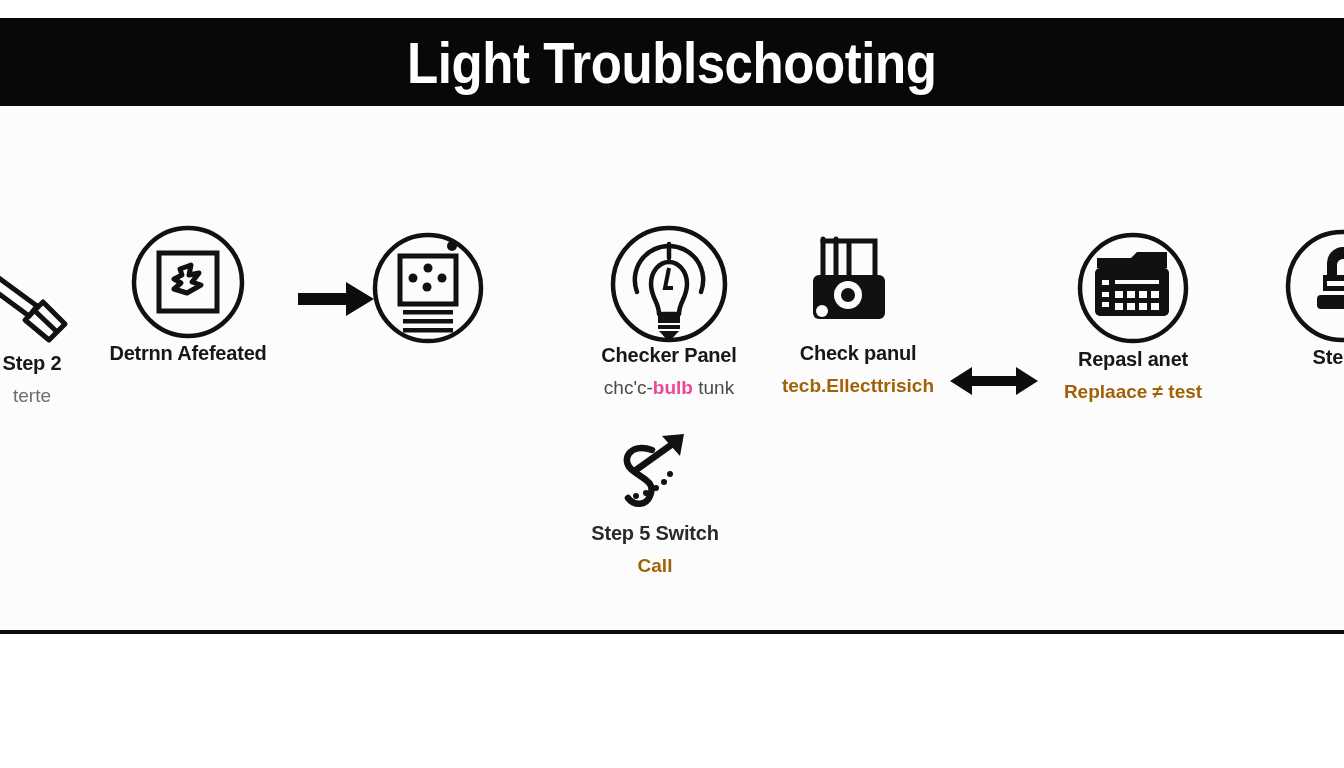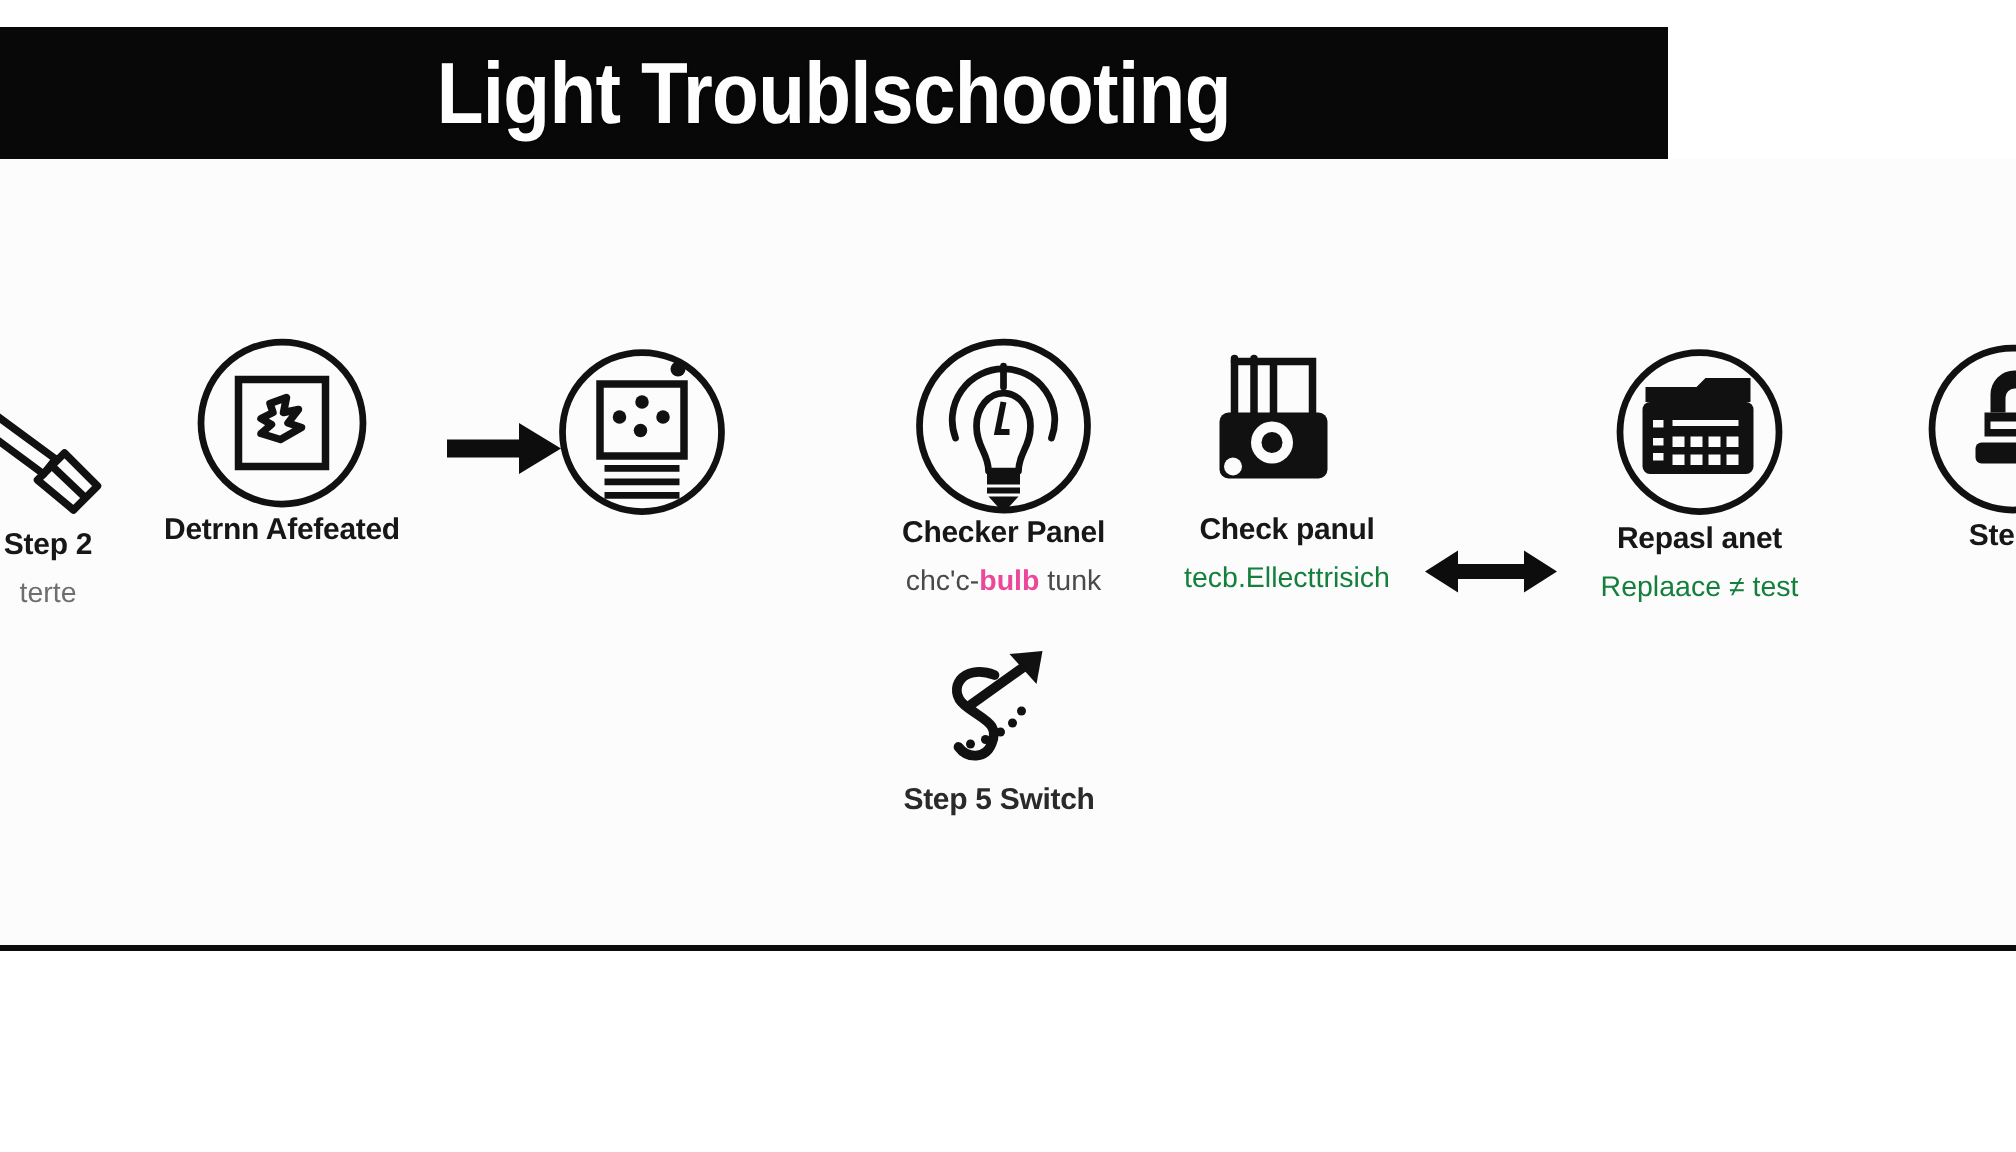--- a/index.html
+++ b/index.html
@@ -19,21 +19,21 @@
     left: 0; top: 0;
     width: 1344px;
     height: 768px;
     background: #ffffff;
   }
   
   .banner {
     position: absolute;
     left: 0;
     top: 18px;
-    width: 1112px;
+    width: 1344px;
     height: 88px;
     background: #080808;
     display: flex;
     align-items: center;
     justify-content: center;
   }
   .banner-title {
     color: #fefefe;
     font-family: "Liberation Sans Narrow", "Liberation Sans", sans-serif;
     font-weight: 700;
@@ -87,22 +87,22 @@
   }
   .node .node-sub {
     font-size: 19px;
     font-weight: 400;
     color: #4a4a4a;
     line-height: 1.3;
     margin-top: 9px;
     white-space: nowrap;
   }
   .node .node-sub.b {
-    font-weight: 400;
-    color: #15803d;
+    font-weight: 700;
+    color: #a16207;
   }
   .node .node-sub .strong { font-weight: 700; color: #ec4899; }
   .node .node-sub.faint { color: #6e6e6e; font-weight: 400; }
 
   
   .arrow {
     position: absolute;
   }
   
   .circ { display: block; }
@@ -244,33 +244,34 @@
         <circle cx="59" cy="59" r="54" fill="none" stroke="#111" stroke-width="4.5"></circle>
         <path d="M44 36 A16 16 0 0 1 76 36 L76 48 L66 48 L66 38 A6 6 0 0 0 54 38 L54 48 L44 48 Z" fill="#111"></path>
         <rect x="40" y="48" width="40" height="16" fill="#111"></rect>
         <rect x="34" y="68" width="52" height="14" rx="4" fill="#111"></rect>
         <rect x="44" y="54" width="32" height="5" fill="#fcfcfc"></rect>
       </svg>
     </div>
     <div class="node-label">Step 1</div>
   </div>
 
-  <div class="node" style="left:546px; top:430px;">
+  <div class="node" style="left:535px; top:430px;">
     <div class="icon-wrap" style="height:92px;">
       <svg width="110" height="92" viewBox="0 0 110 92">
         <path d="M52 20 C30 12 20 30 32 40 C44 50 56 52 50 66 C46 76 34 76 28 68" fill="none" stroke="#111" stroke-width="6.5" stroke-linecap="round"></path>
         <path d="M36 40 L78 10" fill="none" stroke="#111" stroke-width="6.5" stroke-linecap="round"></path>
         <path d="M62 6 L84 4 L80 26 Z" fill="#111"></path>
         <g fill="#111">
           <circle cx="70" cy="44" r="3"></circle>
           <circle cx="64" cy="52" r="3"></circle>
           <circle cx="56" cy="58" r="3"></circle>
           <circle cx="46" cy="63" r="3"></circle>
           <circle cx="36" cy="66" r="3"></circle>
         </g>
       </svg>
     </div>
     <div class="node-label semi">Step 5 Switch</div>
+    <div class="node-sub b">Call</div>
   </div>
 
   <div class="bottom-rule"></div>
 
 </div>
 
 </body></html>

